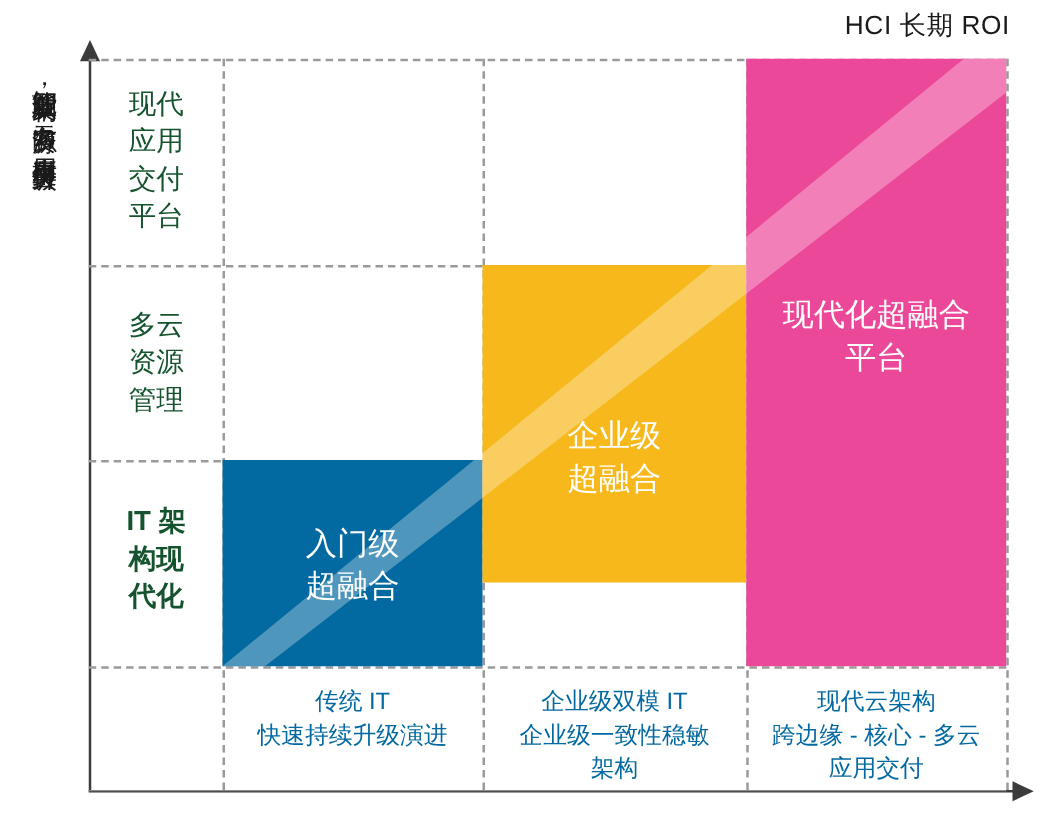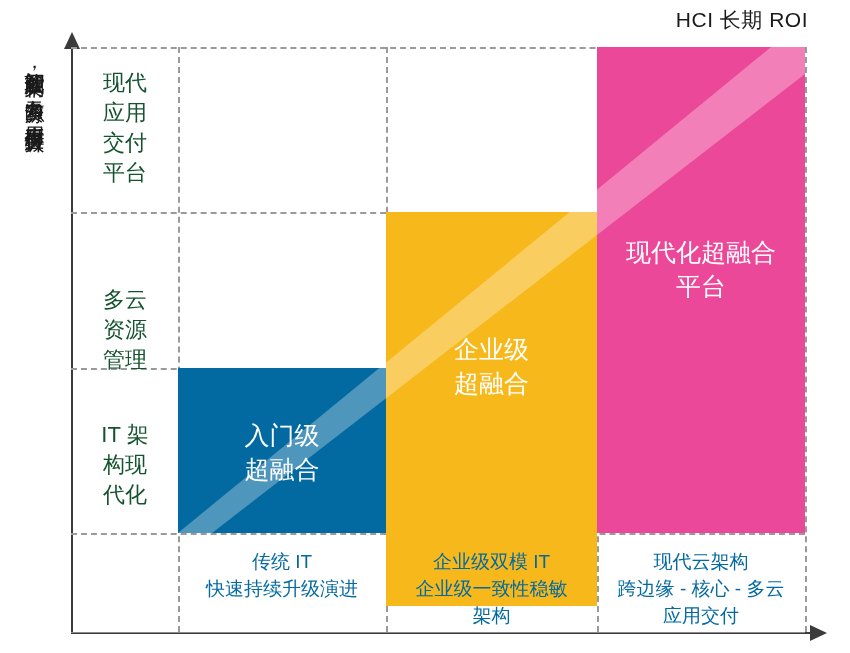--- a/index.html
+++ b/index.html
@@ -154,21 +154,21 @@
     width: 208px;
     height: 165px;
     background: #0369a1;
   }
   #block-entry .block-text { top: 50px; }
 
   #block-enterprise {
     left: 386px;
     top: 212px;
     width: 211px;
-    height: 394px;
+    height: 254px;
     background: #f7b81b;
   }
   #block-enterprise .block-text { top: 120px; }
 
   #block-modern {
     left: 597px;
     top: 47px;
     width: 208px;
     height: 486px;
     background: #ec4899;
@@ -227,26 +227,26 @@
   <div class="grid-v" style="left:386px; top:47px;"></div>
   <div class="grid-v" style="left:597px; top:47px;"></div>
   <div class="grid-v" id="grid-v-right" style="left:805px; top:47px;"></div>
 
   <div class="row-label" style="top:68px;">
     <span class="nowrap-line">现代</span>
     <span class="nowrap-line">应用</span>
     <span class="nowrap-line">交付</span>
     <span class="nowrap-line">平台</span>
   </div>
-  <div class="row-label" style="top:245px;margin-top:40px;">
+  <div class="row-label" style="top:245px;">
     <span class="nowrap-line">多云</span>
     <span class="nowrap-line">资源</span>
     <span class="nowrap-line">管理</span>
   </div>
-  <div class="row-label" style="top:420px;">
+  <div class="row-label" style="top:402px;font-weight:bold;">
     <span class="nowrap-line">IT 架</span>
     <span class="nowrap-line">构现</span>
     <span class="nowrap-line">代化</span>
   </div>
 
   <div class="block" id="block-entry">
     <div class="block-text">
       <span class="nowrap-line">入门级</span>
       <span class="nowrap-line">超融合</span>
     </div>

